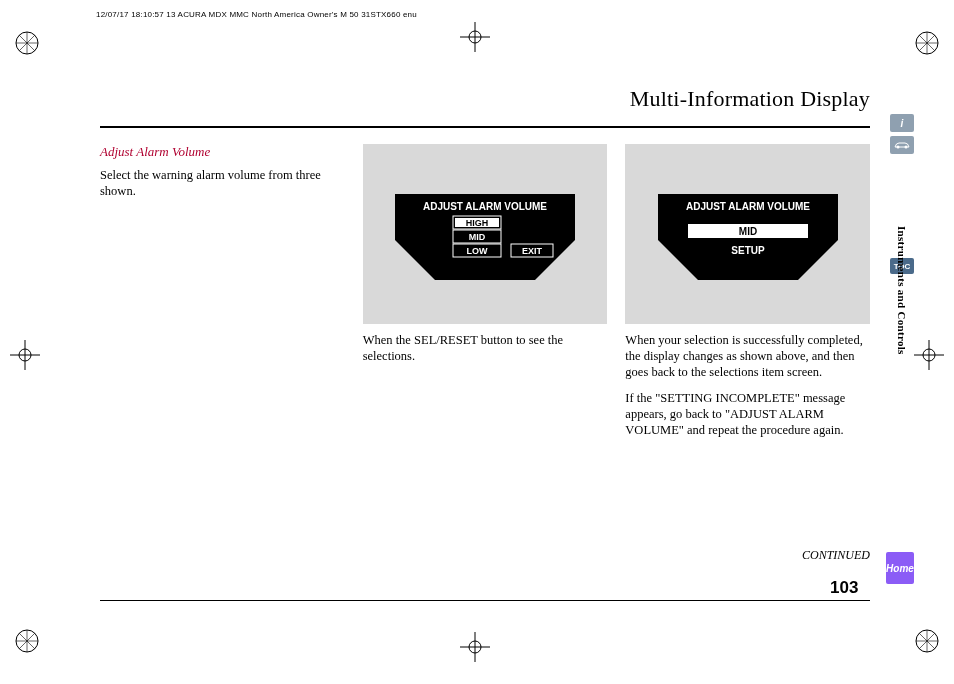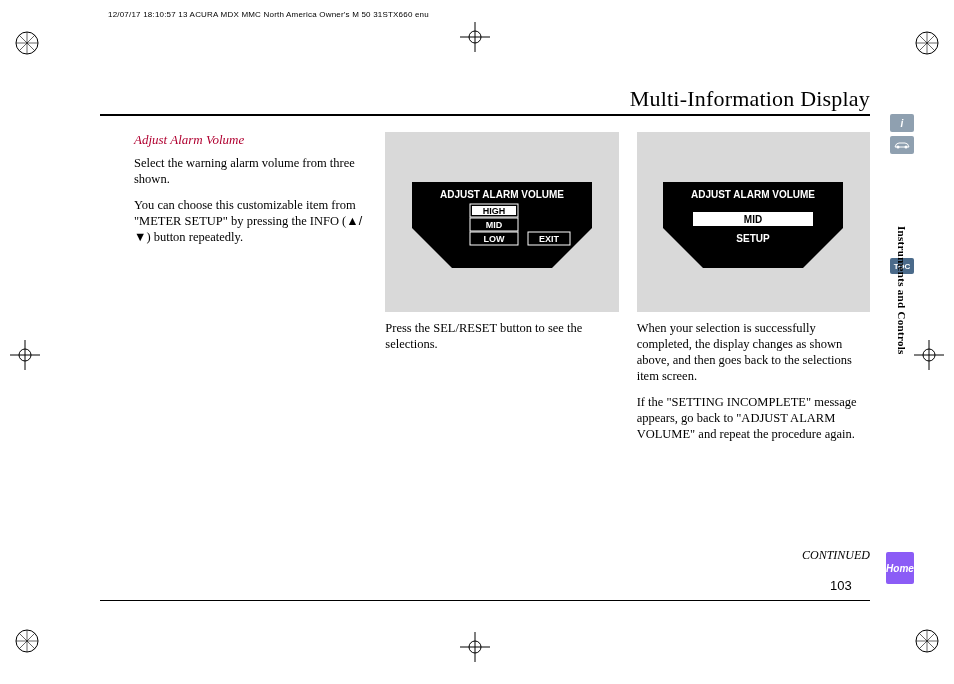--- a/index.html
+++ b/index.html
@@ -25,52 +25,51 @@
   .crossmark {
     position: absolute;
     width: 30px; height: 30px;
   }
   .cross-top { top: 22px; left: 460px; }
   .cross-bottom { bottom: 22px; left: 460px; }
   .cross-left { top: 340px; left: 10px; }
   .cross-right { top: 340px; right: 10px; }
   .header-line {
     position: absolute;
-    top: 10px; left: 108px;
+    top: 10px; left: 96px;
     font-size: 8px;
     font-family: Arial, sans-serif;
     letter-spacing: 0.2px;
   }
   
   .page {
     position: absolute;
     top: 86px;
     left: 100px;
     width: 770px;
   }
   .title-bar {
     border-bottom: 2px solid #000;
     text-align: right;
     font-size: 22px;
-    padding-bottom: 2px;
+    padding-bottom: 14px;
     margin-bottom: 16px;
     font-weight: normal;
     letter-spacing: 0.2px;
   }
   .rule-thin {
     position: absolute;
     top: 600px;
     left: 100px;
     width: 770px;
     border-top: 1px solid #000;
   }
   .columns {
     display: flex;
     gap: 18px;
-    margin-left: 34px;
   }
   .col {
     flex: 1;
     font-size: 12.5px;
     line-height: 1.28;
   }
   .subhead {
     color: #b00030;
     font-style: italic;
     font-size: 13px;
@@ -89,22 +88,22 @@
     position: absolute;
     right: 0;
     bottom: -390px;
     font-style: italic;
     font-size: 12px;
   }
   .pagenum {
     position: absolute;
     top: 578px;
     left: 830px;
-    font-weight: normal;
-    font-size: 13px;
+    font-weight: bold;
+    font-size: 17px;
     font-family: Arial, sans-serif;
   }
   
   .panel { width: 200px; }
   
   .side-icons {
     position: absolute;
     top: 114px;
     right: 40px;
     display: flex;
@@ -220,40 +219,39 @@
 <div class="chip home">Home</div>
 
 <div class="page">
   <div class="title-bar">Multi-Information Display</div>
 
   <div class="columns">
 
     <div class="col">
       <div class="subhead">Adjust Alarm Volume</div>
       <p>Select the warning alarm volume from three shown.</p>
-      <p><span>You can choose this customizable item from "METER SETUP" by pressing the INFO (</span><span class="tri">▲/▼</span><span>) button repeatedly.</span></p>
     </div>
 
     <div class="col">
       <div class="figbox">
         <svg class="panel" viewBox="0 0 200 120">
           <polygon points="10,20 190,20 190,66 150,106 50,106 10,66" fill="#000"></polygon>
           <text x="100" y="36" text-anchor="middle" fill="#fff" font-family="Arial" font-weight="bold" font-size="10">ADJUST ALARM VOLUME</text>
           <rect x="68" y="42" width="48" height="13" fill="none" stroke="#fff"></rect>
           <rect x="70" y="44" width="44" height="9" fill="#fff"></rect>
           <text x="92" y="52" text-anchor="middle" fill="#000" font-family="Arial" font-weight="bold" font-size="9">HIGH</text>
           <rect x="68" y="56" width="48" height="13" fill="none" stroke="#fff"></rect>
           <text x="92" y="66" text-anchor="middle" fill="#fff" font-family="Arial" font-weight="bold" font-size="9">MID</text>
           <rect x="68" y="70" width="48" height="13" fill="none" stroke="#fff"></rect>
           <text x="92" y="80" text-anchor="middle" fill="#fff" font-family="Arial" font-weight="bold" font-size="9">LOW</text>
           <rect x="126" y="70" width="42" height="13" fill="none" stroke="#fff"></rect>
           <text x="147" y="80" text-anchor="middle" fill="#fff" font-family="Arial" font-weight="bold" font-size="9">EXIT</text>
         </svg>
       </div>
-      <p>Press the SEL/RESET button to see the selections.</p>
+      <p>When the SEL/RESET button to see the selections.</p>
     </div>
 
     <div class="col">
       <div class="figbox">
         <svg class="panel" viewBox="0 0 200 120">
           <polygon points="10,20 190,20 190,66 150,106 50,106 10,66" fill="#000"></polygon>
           <text x="100" y="36" text-anchor="middle" fill="#fff" font-family="Arial" font-weight="bold" font-size="10">ADJUST ALARM VOLUME</text>
           <rect x="40" y="50" width="120" height="14" fill="#fff"></rect>
           <text x="100" y="61" text-anchor="middle" fill="#000" font-family="Arial" font-weight="bold" font-size="10">MID</text>
           <text x="100" y="80" text-anchor="middle" fill="#fff" font-family="Arial" font-weight="bold" font-size="10">SETUP</text>

